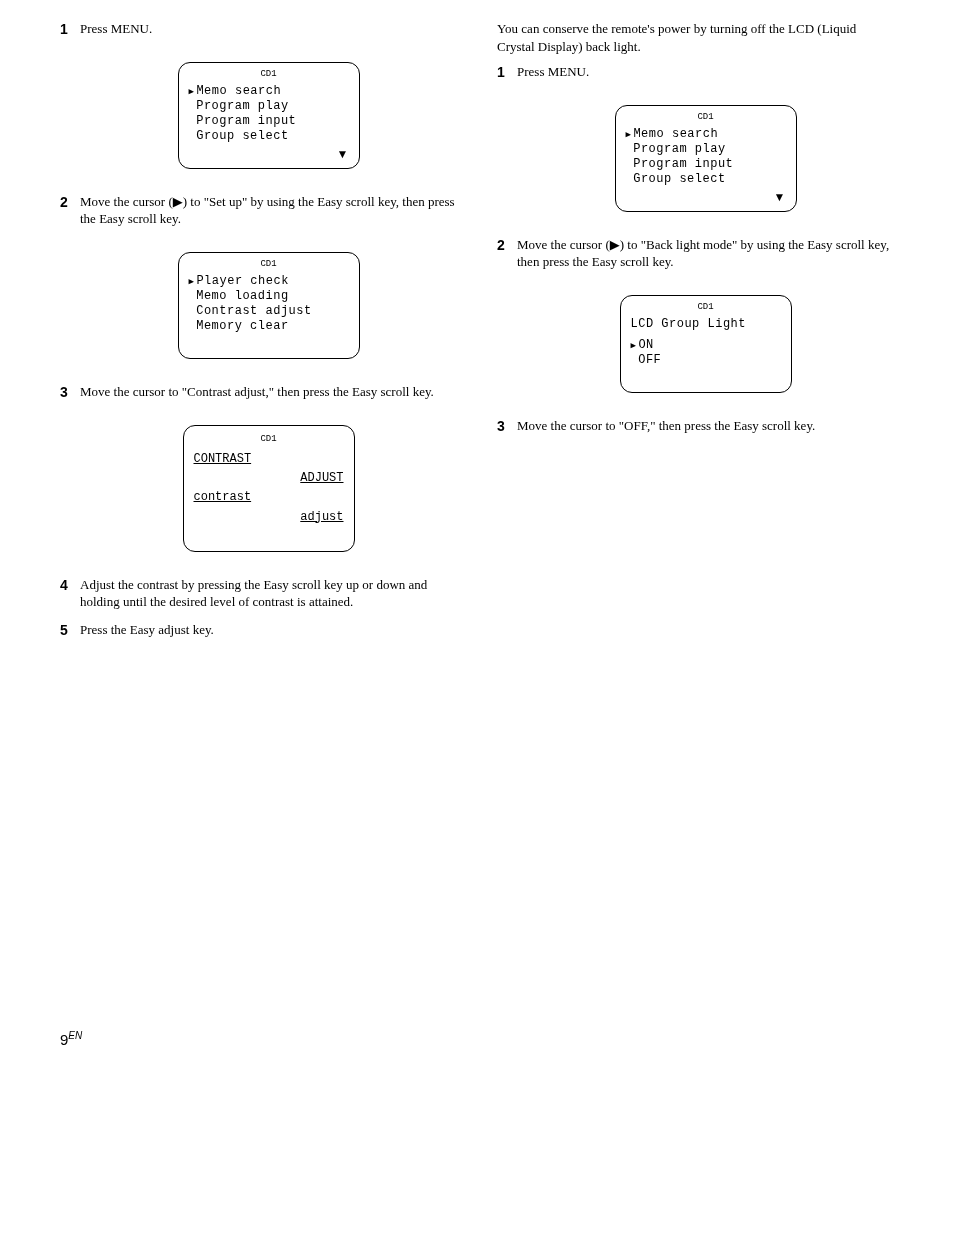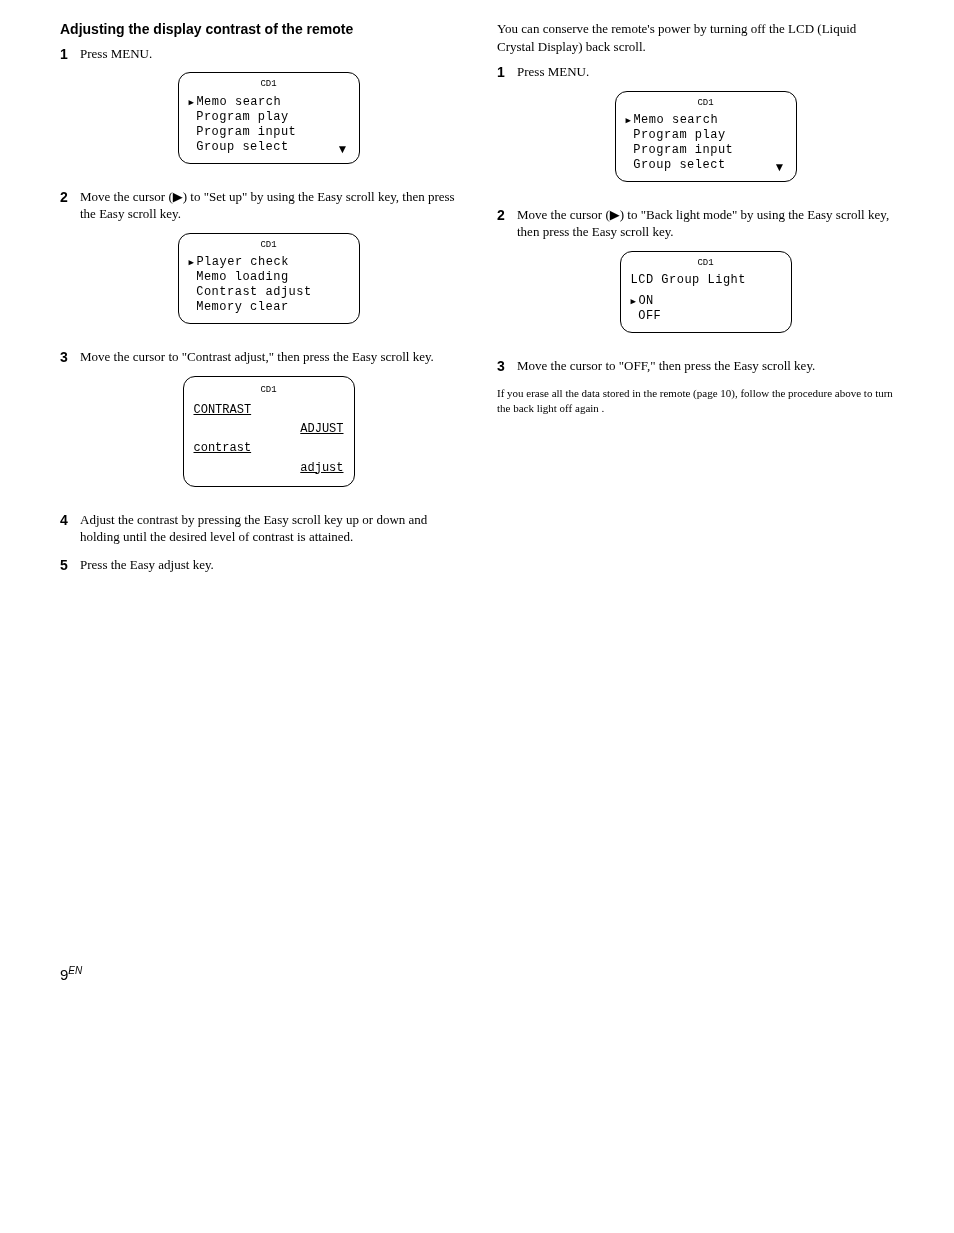--- a/index.html
+++ b/index.html
@@ -63,22 +63,22 @@
     font-size: 14px;
     width: 20px;
     flex-shrink: 0;
   }
   .step-body {
     flex: 1;
   }
   .lcd {
     border: 1.5px solid #000;
     border-radius: 12px;
-    padding: 6px 10px 8px 10px;
-    margin: 10px auto 14px auto;
+    padding: 6px 10px 24px 10px;
+    margin: 24px auto 14px auto;
     width: 160px;
     font-family: 'Courier New', monospace;
     font-size: 12px;
     line-height: 1.25;
     position: relative;
   }
   .lcd-header {
     text-align: center;
     font-size: 9px;
     margin-bottom: 4px;
@@ -131,21 +131,20 @@
 </style>
 </head>
 <body>
 
 <div class="page">
 
 
   <div class="content">
 
     <div class="col">
-      <div class="section-title">Adjusting the display contrast of the remote</div>
 
       <ol class="steps">
         <li>
           <span class="step-num">1</span>
           <div class="step-body">
             <span>Press MENU.</span>
             <div class="lcd">
               <div class="lcd-header">CD1</div>
               <div class="lcd-line"><span class="tri-right"></span><span>Memo search</span></div>
               <div class="lcd-line">&nbsp;<span>Program play</span></div>
@@ -206,21 +205,21 @@
         <li>
           <span class="step-num">5</span>
           <div class="step-body">
             <span>Press the Easy adjust key.</span>
           </div>
         </li>
       </ol>
     </div>
 
     <div class="col">
-      <div class="intro">You can conserve the remote's power by turning off the LCD (Liquid Crystal Display) back scroll.</div>
+      <div class="intro">You can conserve the remote's power by turning off the LCD (Liquid Crystal Display) back light.</div>
 
       <ol class="steps">
         <li>
           <span class="step-num">1</span>
           <div class="step-body">
             <span>Press MENU.</span>
             <div class="lcd">
               <div class="lcd-header">CD1</div>
               <div class="lcd-line"><span class="tri-right"></span><span>Memo search</span></div>
               <div class="lcd-line">&nbsp;<span>Program play</span></div>
@@ -245,21 +244,20 @@
         </li>
 
         <li>
           <span class="step-num">3</span>
           <div class="step-body">
             <span>Move the cursor to "OFF," then press the Easy scroll key.</span>
           </div>
         </li>
       </ol>
 
-      <div class="note-body">If you erase all the data stored in the remote (page 10), follow the procedure above to turn the back light off again .</div>
     </div>
 
   </div>
 
   <div class="page-number">
     <span>9</span><sup>EN</sup>
   </div>
 
 </div>
 

